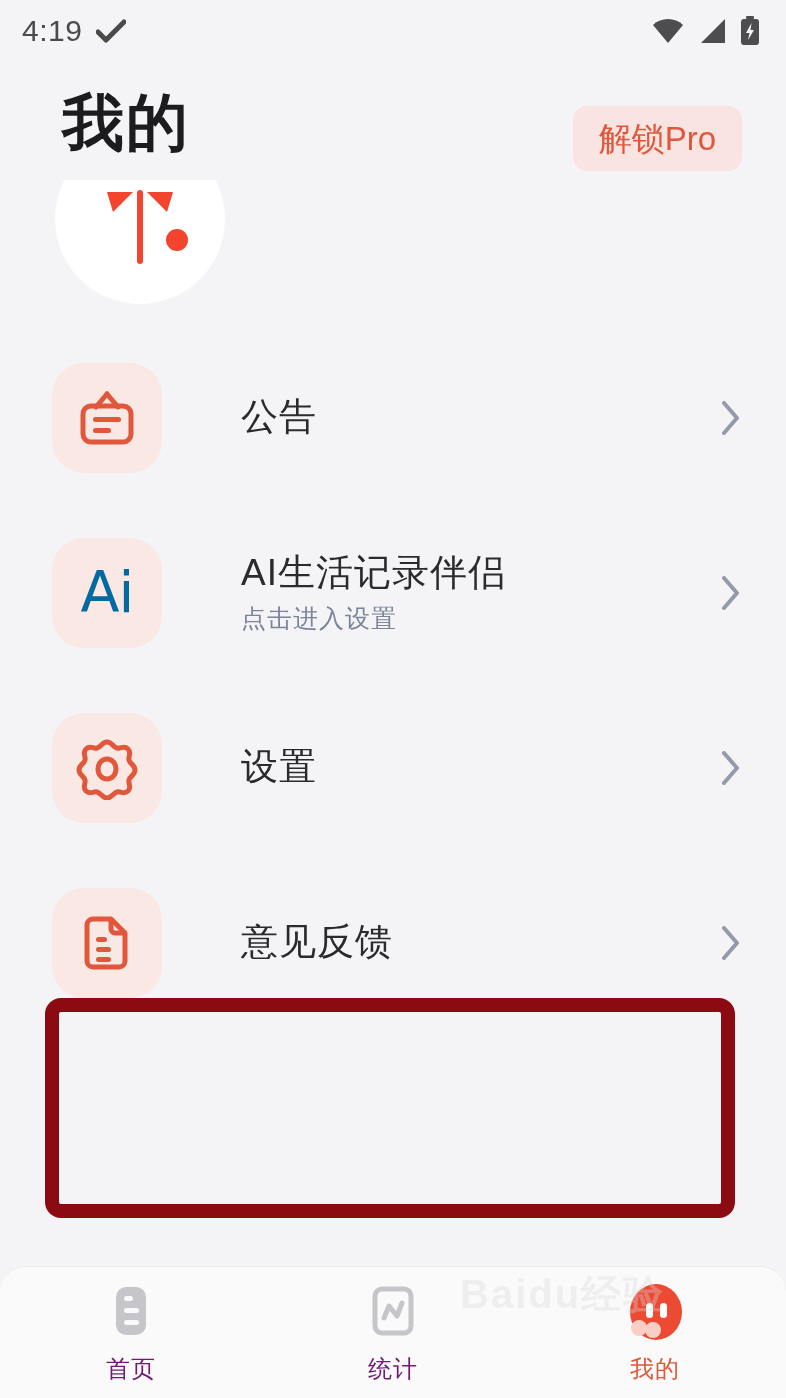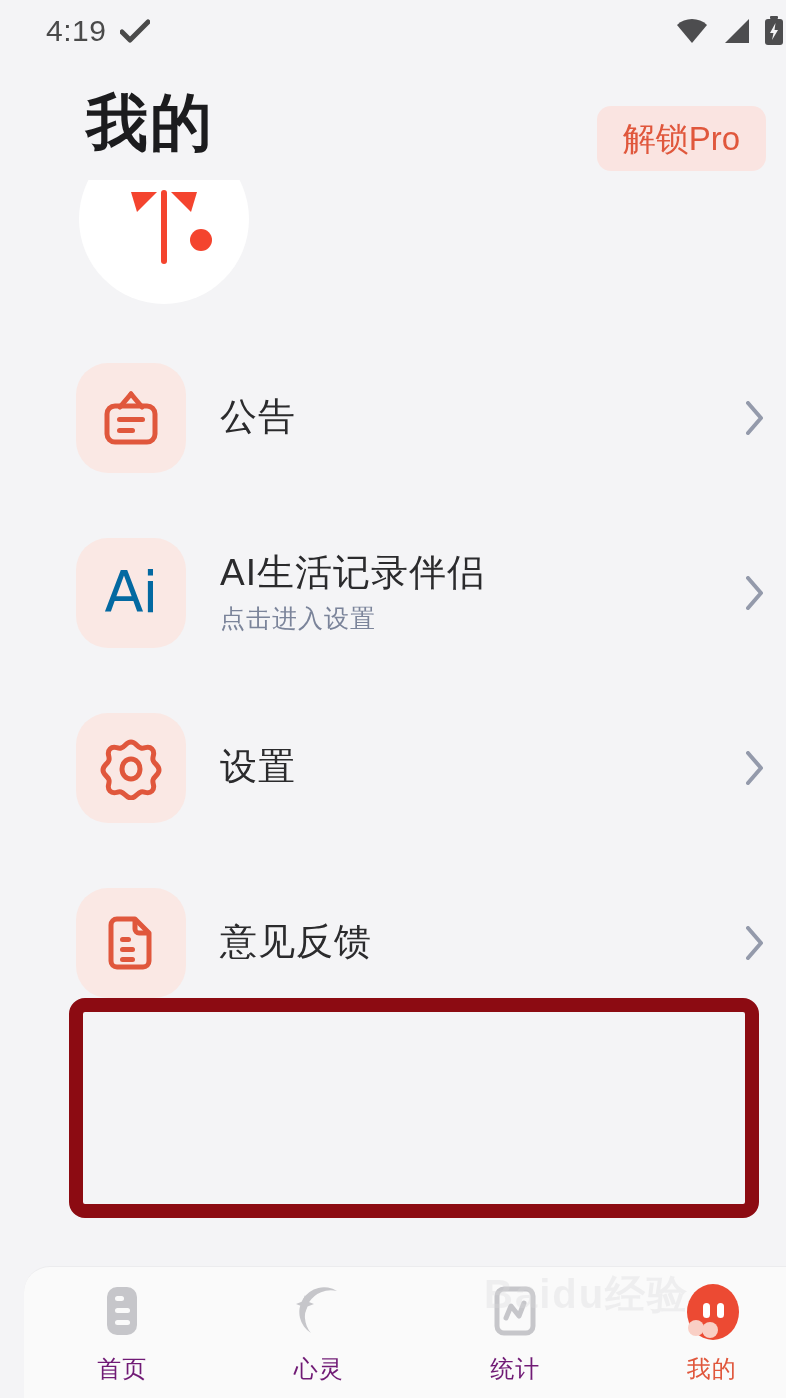--- a/index.html
+++ b/index.html
@@ -6,21 +6,20 @@
   html, body {
     width:786px; height:1398px;
     background:#f4f4f6;
     font-family:"Liberation Sans","DejaVu Sans",sans-serif;
     overflow:hidden;
   }
   #screen {
     position:relative;
     width:704px; height:1398px;
     background:#f4f4f6;
-    margin-left:24px;
   }
 
   
   .statusbar {
     position:absolute; top:0; left:0;
     width:786px; height:62px;
     display:flex; align-items:center;
     justify-content:space-between;
     padding:0 26px 0 22px;
   }
@@ -62,20 +61,21 @@
     border-radius:50%;
   }
 
   
   .menu { position:absolute; top:330px; left:0; width:786px; }
   .row {
     position:relative;
     height:175px;
     display:flex; align-items:center;
     padding:0 44px 0 52px;
+    gap:45px;
   }
   .row-icon {
     width:110px; height:110px;
     border-radius:32px;
     background:#fae8e4;
     display:flex; align-items:center; justify-content:center;
     flex:0 0 auto;
   }
   .row-icon .ai-text {
     font-size:57px; color:#0369a1;
@@ -283,31 +283,20 @@
         <svg class="icon-svg" width="52" height="58" viewBox="0 0 52 58">
           <rect x="11" y="2" width="30" height="48" rx="10" fill="#c6c6ca"></rect>
           <rect x="19" y="11" width="9" height="5" rx="2.5" fill="#fafafa"></rect>
           <rect x="19" y="23" width="15" height="5" rx="2.5" fill="#fafafa"></rect>
           <rect x="19" y="35" width="15" height="5" rx="2.5" fill="#fafafa"></rect>
         </svg>
       </span>
       <span class="tab-label">首页</span>
     </div>
 
-    <div class="tab">
-      <span class="tab-icon">
-        <svg class="icon-svg" width="58" height="58" viewBox="0 0 58 58">
-          <path d="M47 6 a24 24 0 1 0 -26 42 a26 26 0 0 1 26 -42 Z" fill="#c6c6ca"></path>
-          <path d="M44 4 a23 23 0 1 1 -26 44 a25 25 0 0 0 26 -44 Z" fill="#c6c6ca"></path>
-          <circle cx="41" cy="15" r="4" fill="#fafafa"></circle>
-          <path d="M15 10 l2.6 6.4 L24 19 l-6.4 2.6 L15 28 l-2.6 -6.4 L6 19 l6.4 -2.6 Z" fill="#c6c6ca"></path>
-        </svg>
-      </span>
-      <span class="tab-label">心灵</span>
-    </div>
 
     <div class="tab">
       <span class="tab-icon">
         <svg class="icon-svg" width="52" height="56" viewBox="0 0 52 56">
           <rect x="8" y="3" width="36" height="44" rx="7" fill="none" stroke="#c6c6ca" stroke-width="5"></rect>
           <path d="M17 32 L22 20 L30 30 L35 17" fill="none" stroke="#c6c6ca" stroke-width="5" stroke-linecap="round" stroke-linejoin="round"></path>
         </svg>
       </span>
       <span class="tab-label">统计</span>
     </div>

